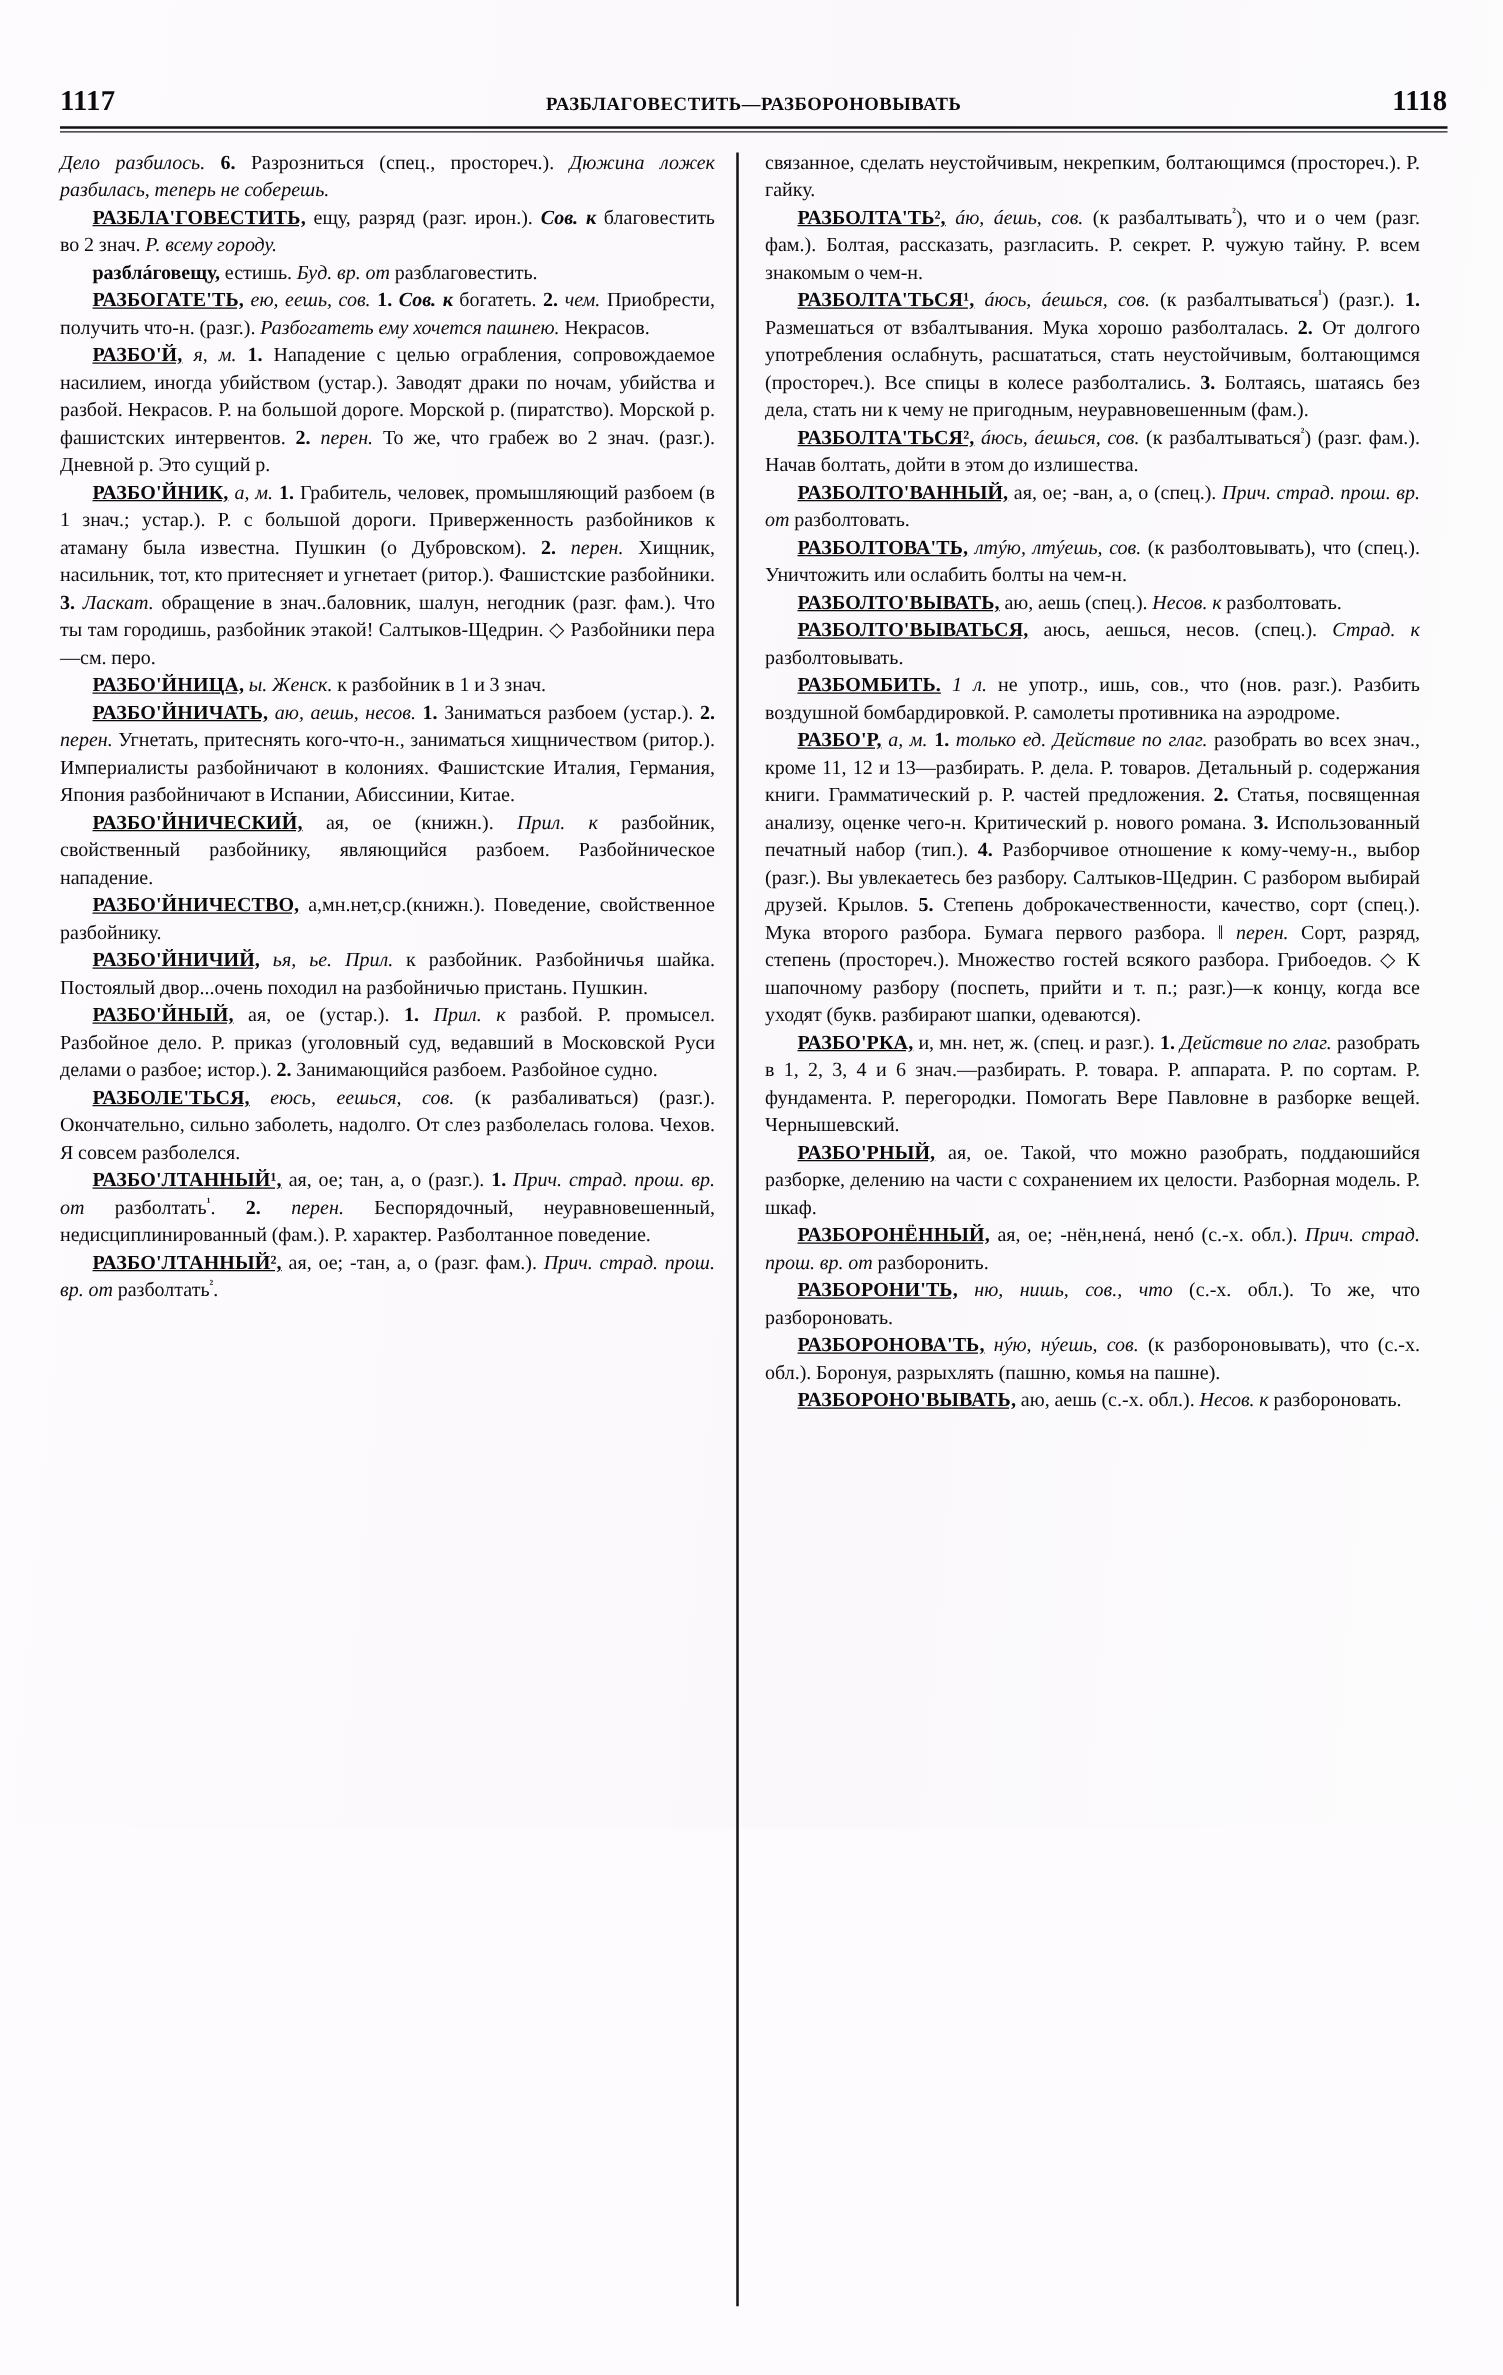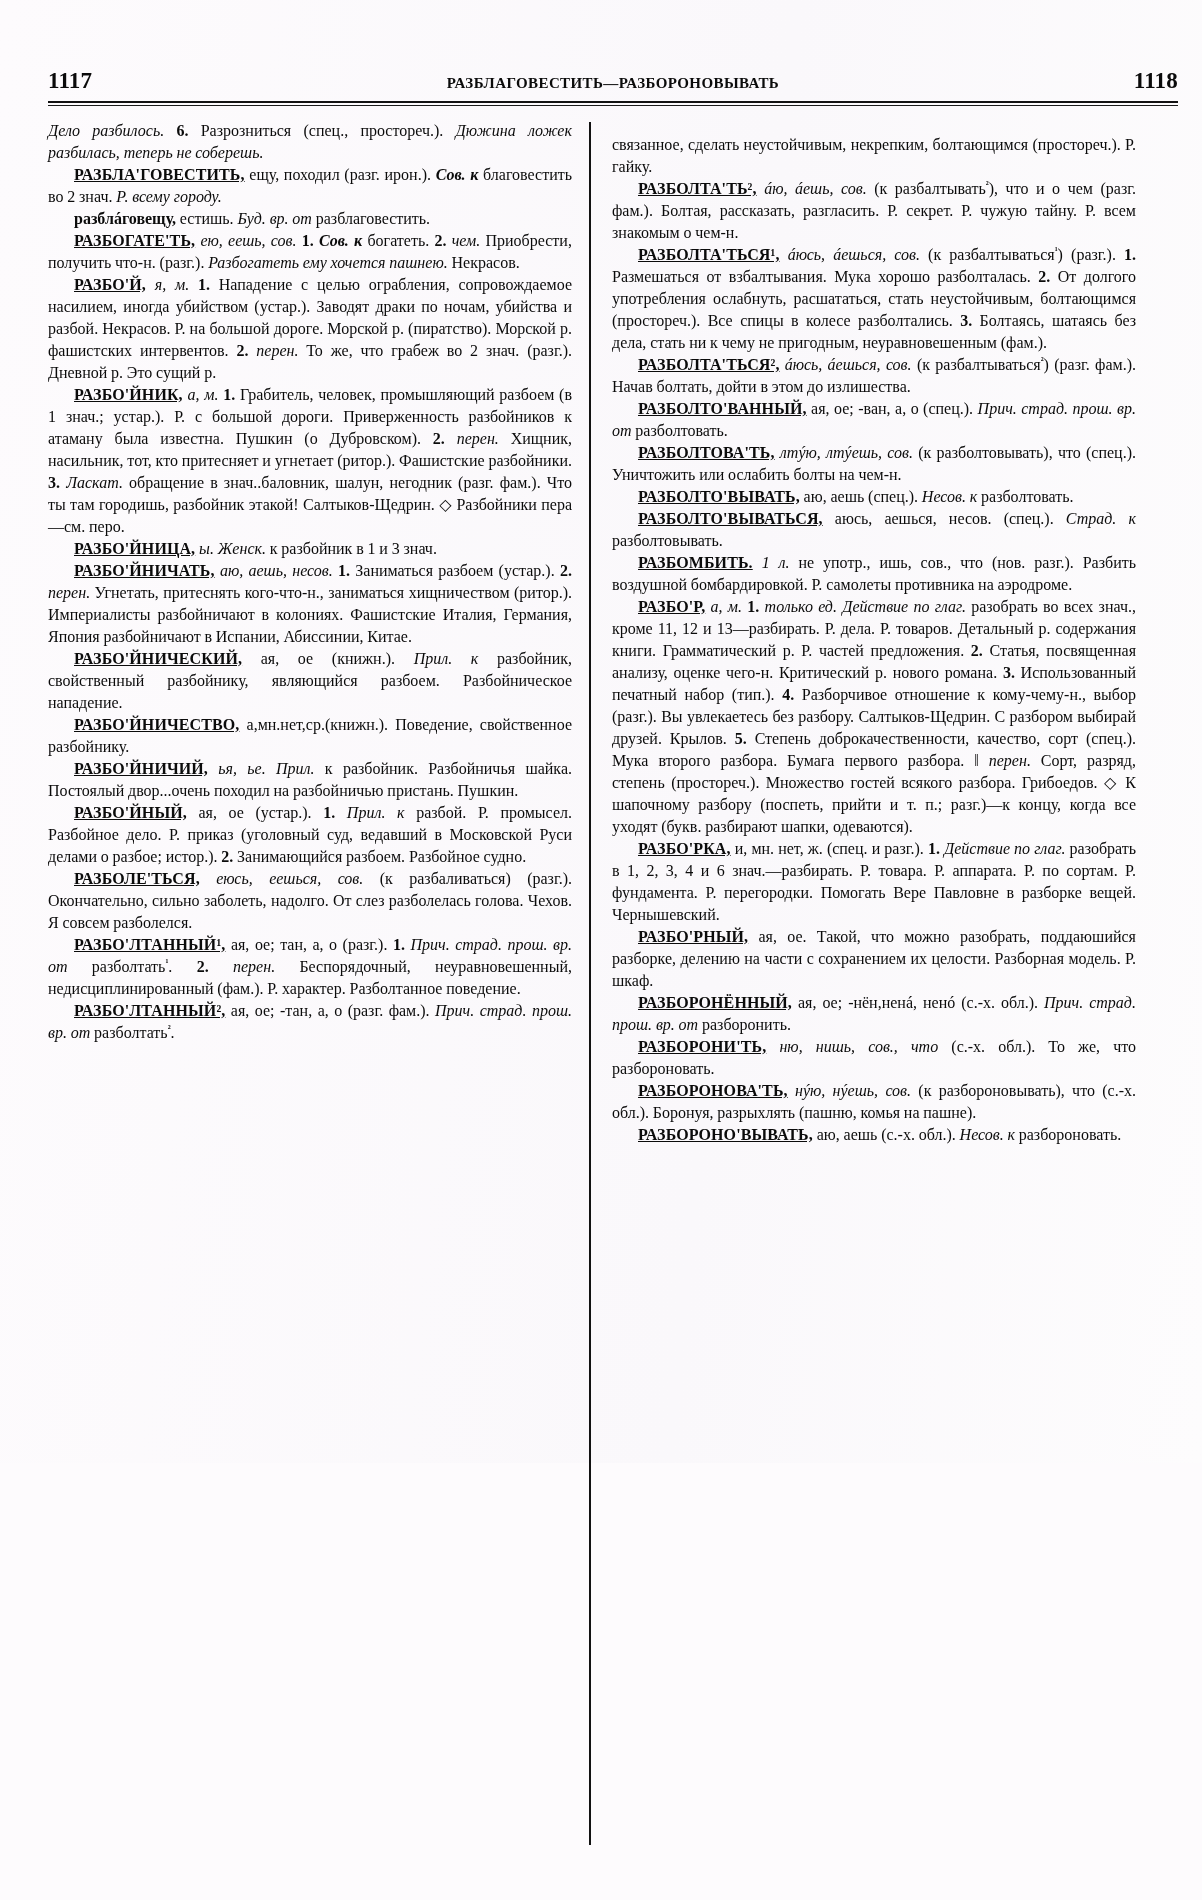--- a/index.html
+++ b/index.html
@@ -12,21 +12,21 @@
     height: 1900px;
     font-family: "Liberation Serif", "DejaVu Serif", serif;
     color: #0b0b0b;
     position: relative;
     overflow: hidden;
   }
   .page {
     width: 1202px;
     height: 1463px;
     box-sizing: border-box;
-    padding: 68px 24px 10px 48px;
+    padding: 68px 44px 10px 48px;
     position: relative;
     background: linear-gradient(95deg,#fdfbfd 0%,#faf8fb 60%,#fdfcfd 100%);
   }
 
   
   .runhead {
     display: flex;
     align-items: baseline;
     justify-content: space-between;
     font-weight: bold;
@@ -73,21 +73,21 @@
   .col {
     width: 524px;
     font-size: 16px;
     line-height: 22.0px;
     text-align: justify;
     text-justify: inter-word;
     hyphens: manual;
     word-spacing: -0.2px;
   }
   .col.left  { padding-right: 17px; }
-  .col.right { padding-left: 21px; margin-top: 14px; }
+  .col.right { padding-left: 21px; }
   .gutter {
     width: 2px;
     background: #121212;
     margin: 2px 0 0 0;
     flex: 0 0 2px;
   }
 
   
   p.entry {
     margin: 0;
@@ -130,21 +130,21 @@
   <div class="columns">
 
     <div class="col left">
 
       <p class="cont"><span class="it">Дело разбилось.</span>
         <span class="b">6.</span>
         <span>Разрозниться (спец., простореч.).</span>
         <span class="it">Дюжина ложек разбилась, теперь не соберешь.</span></p>
 
       <p class="entry"><span class="hw">РАЗБЛА'ГОВЕСТИТЬ,</span>
-        <span>ещу, походил (разг. ирон.).</span>
+        <span>ещу, разряд (разг. ирон.).</span>
         <span class="it b">Сов. к</span>
         <span>благовестить во 2 знач.</span>
         <span class="it">Р. всему городу.</span></p>
 
       <p class="entry"><span class="sub">разблáговещу,</span>
         <span>естишь.</span>
         <span class="it">Буд. вр. от</span>
         <span>разблаговестить.</span></p>
 
       <p class="entry"><span class="hw">РАЗБОГАТЕ'ТЬ,</span>

